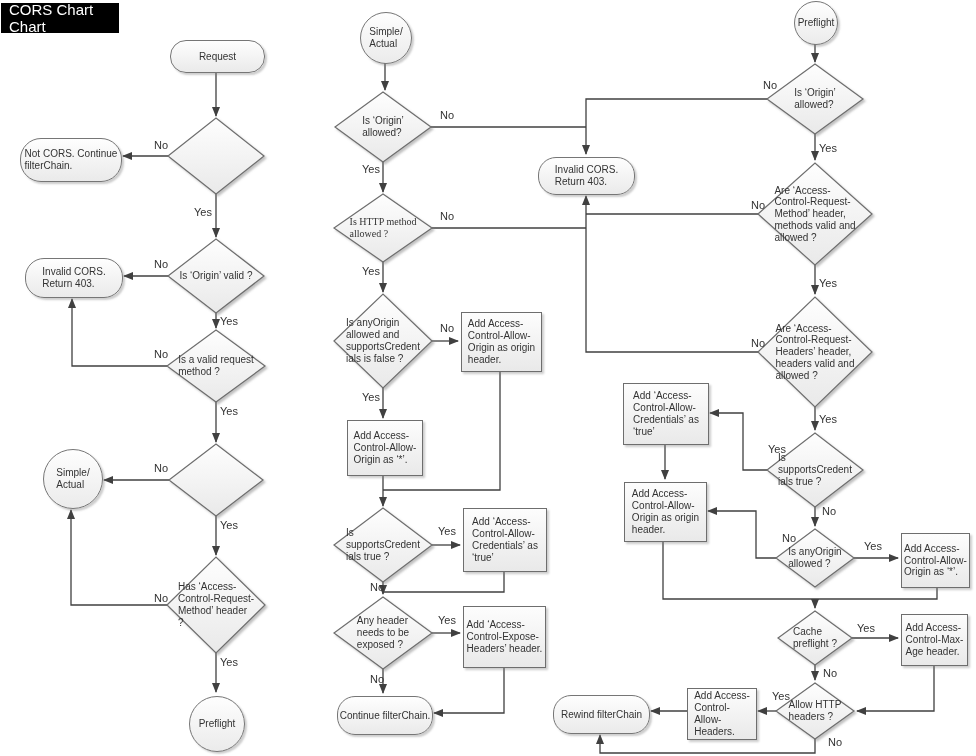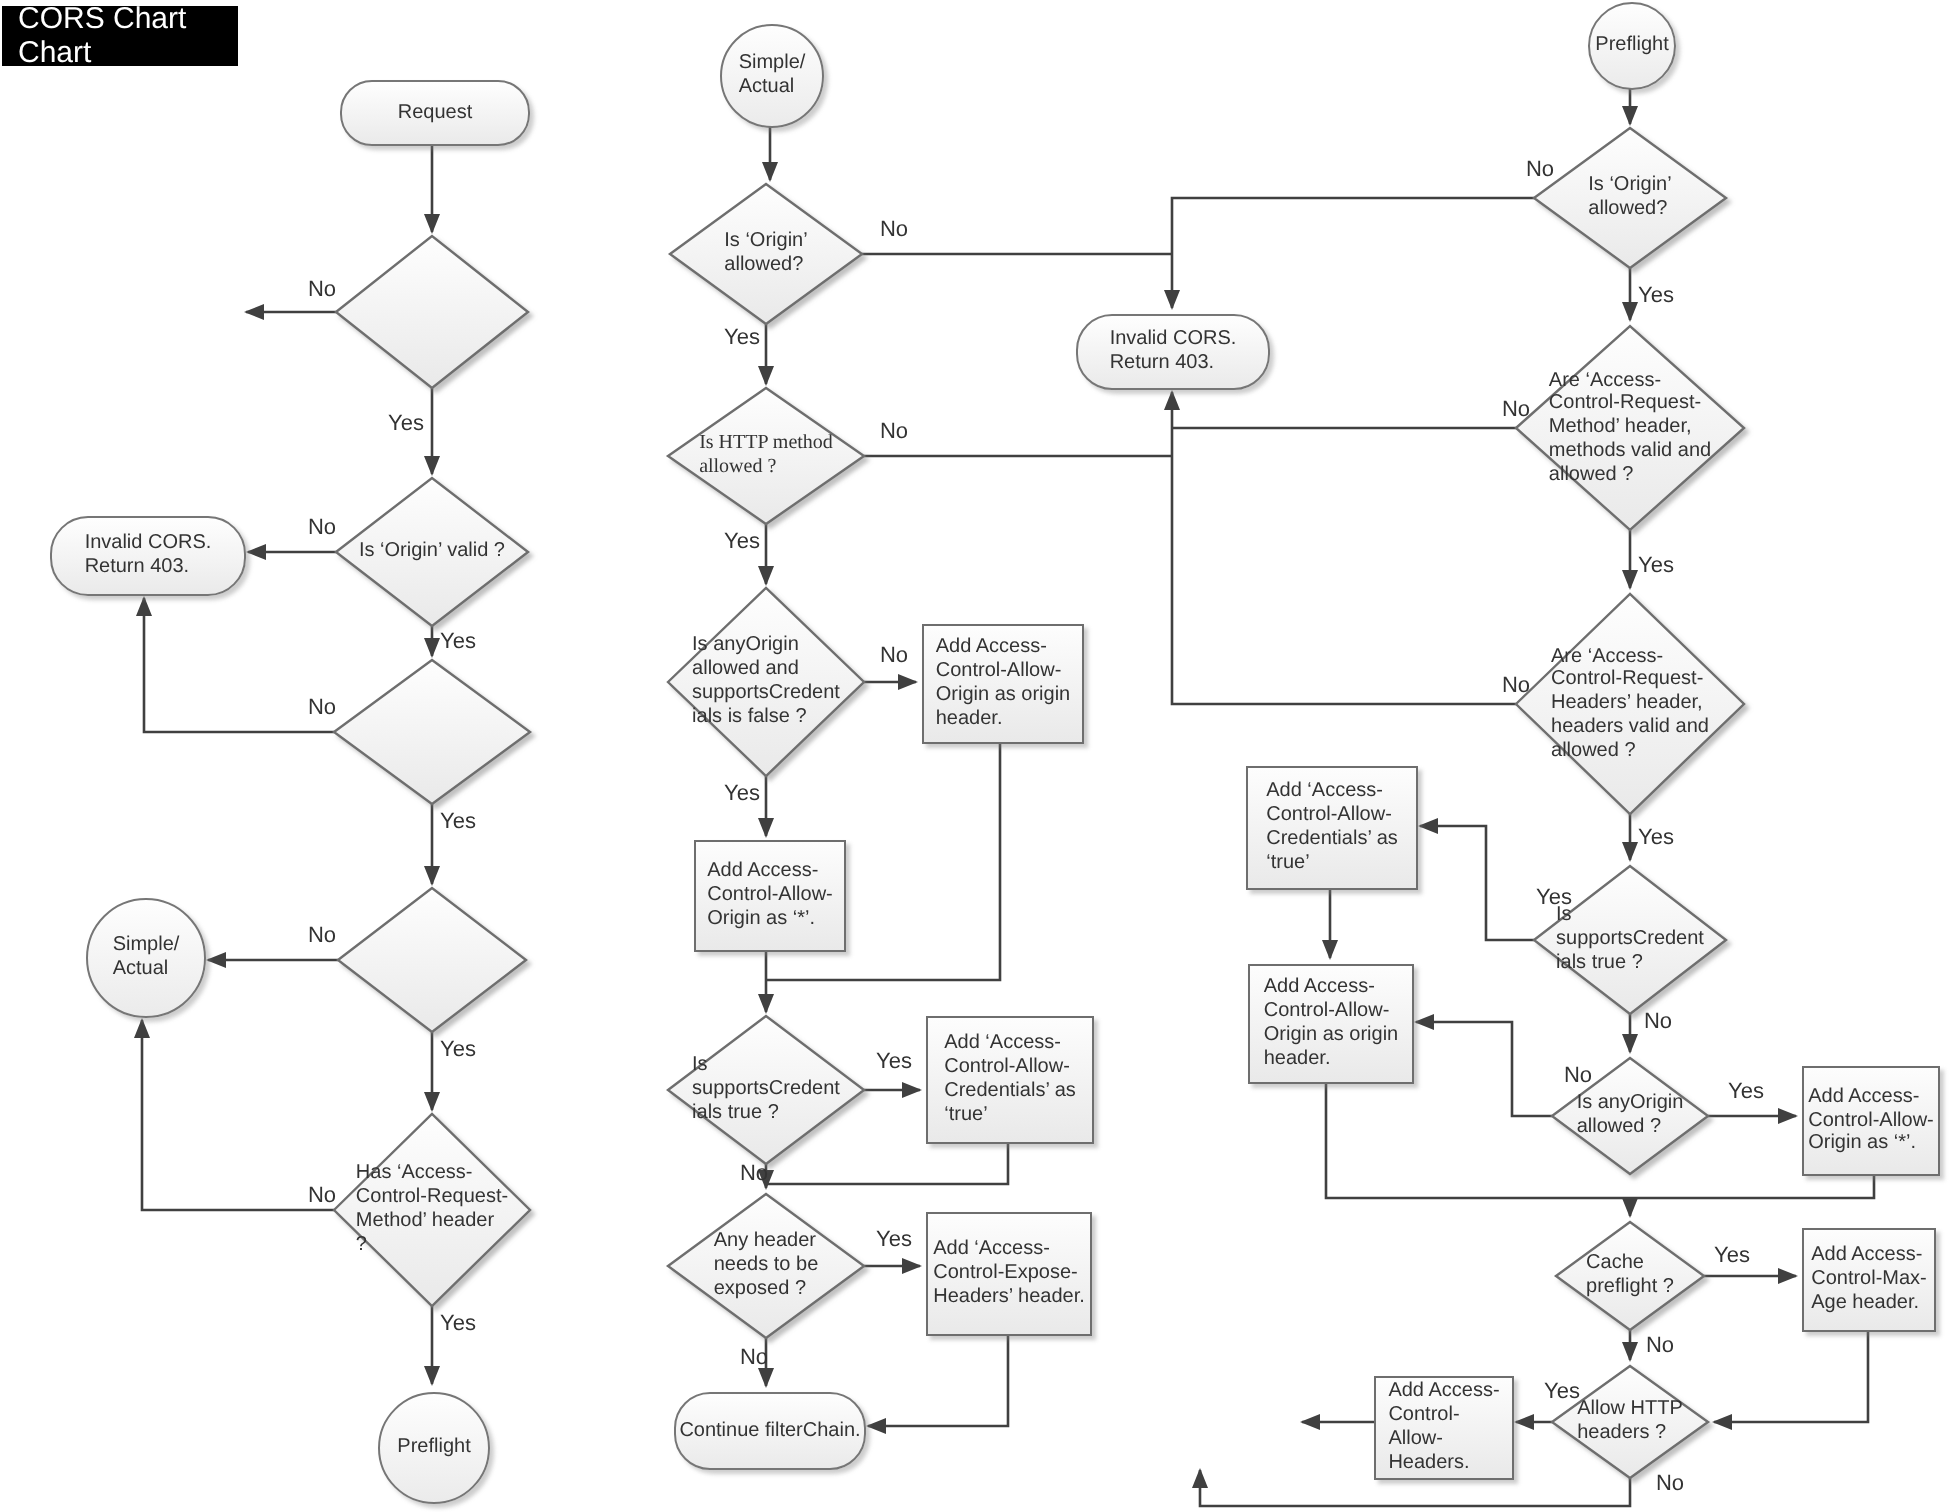--- a/index.html
+++ b/index.html
@@ -107,23 +107,27 @@
       <polygon class="shape" points="767,470 815,433 863,470 815,507"></polygon>
       <polygon class="shape" points="776,558 815,529 854,558 815,587"></polygon>
       <polygon class="shape" points="778,638 815,611 852,638 815,665"></polygon>
       <polygon class="shape" points="776,711 815,683 854,711 815,739"></polygon>
     </g>
   </svg>
 
   <div class="title">CORS Chart Chart</div>
 
   <div class="node stadium" style="left:170px;top:40px;width:93px;height:31px;border-radius:16px;">Request</div>
+  <div class="node stadium" style="left:20px;top:138px;width:100px;height:42px;border-radius:21px;">Not CORS. Continue
+filterChain.</div>
   <div class="node stadium" style="left:25px;top:258px;width:96px;height:38px;border-radius:19px;">Invalid CORS.
 Return 403.</div>
   <div class="node dtext" style="left:168px;top:252px;width:96px;height:48px;">Is ‘Origin’ valid ?</div>
+  <div class="node dtext" style="left:168px;top:341px;width:96px;height:50px;">Is a valid request
+method ?</div>
   <div class="node circle" style="left:43px;top:449px;width:58px;height:58px;">Simple/
 Actual</div>
   <div class="node dtext" style="left:170px;top:568px;width:92px;height:74px;">Has ‘Access-
 Control-Request-
 Method’ header
 ?</div>
   <div class="node circle" style="left:189px;top:696px;width:54px;height:54px;">Preflight</div>
 
   <div class="node circle" style="left:360px;top:12px;width:50px;height:50px;">Simple/
 Actual</div>
@@ -192,20 +196,21 @@
 preflight ?</div>
   <div class="node rect" style="left:901px;top:614px;width:65px;height:50px;">Add Access-
 Control-Max-
 Age header.</div>
   <div class="node dtext" style="left:777px;top:699px;width:76px;height:24px;">Allow HTTP
 headers ?</div>
   <div class="node rect" style="left:687px;top:688px;width:68px;height:50px;">Add Access-
 Control-
 Allow-
 Headers.</div>
+  <div class="node stadium" style="left:553px;top:695px;width:95px;height:37px;border-radius:18px;">Rewind filterChain</div>
 
   <span class="elabel" style="left:161px;top:145px;">No</span>
   <span class="elabel" style="left:203px;top:212px;">Yes</span>
   <span class="elabel" style="left:161px;top:264px;">No</span>
   <span class="elabel" style="left:229px;top:321px;">Yes</span>
   <span class="elabel" style="left:161px;top:354px;">No</span>
   <span class="elabel" style="left:229px;top:411px;">Yes</span>
   <span class="elabel" style="left:161px;top:468px;">No</span>
   <span class="elabel" style="left:229px;top:525px;">Yes</span>
   <span class="elabel" style="left:161px;top:598px;">No</span>

